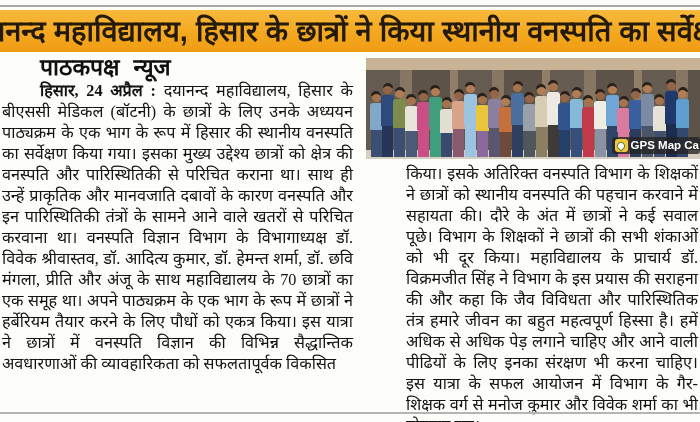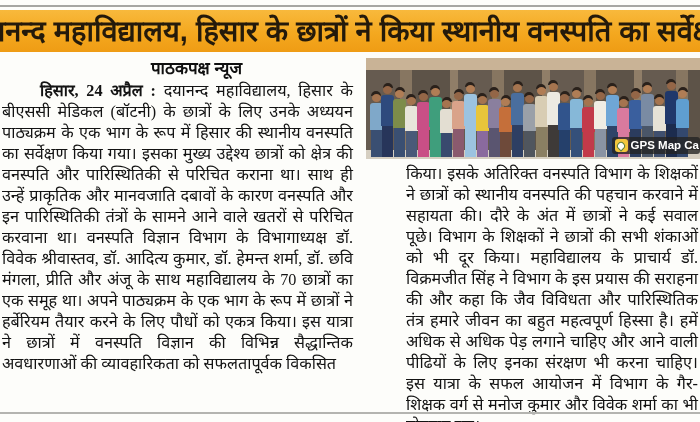--- a/index.html
+++ b/index.html
@@ -22,22 +22,22 @@
     font-size:29px;font-weight:bold;color:#241a0b;white-space:nowrap;
     letter-spacing:0px;line-height:42px;
   }
   .columns{
     position:absolute;left:2px;top:58px;width:696px;
     display:flex;gap:13px;align-items:flex-start;
   }
   .col1{width:351px;}
   .col2{width:332px;}
   .byline{
-    font-weight:bold;font-size:17px;line-height:22px;padding-left:38px;
-    font-family:Liberation Sans, sans-serif;color:#101010;text-align:center;
+    font-weight:bold;font-size:23px;line-height:22px;padding-left:38px;
+    font-family:Liberation Mono, monospace;color:#101010;
   }
   p.body{
     margin:1px 0 0 0;font-size:16.2px;line-height:21px;text-align:justify;
     color:#131313;
   }
   .col1 p.body{text-indent:38px;}
   .col2 p.body{text-indent:0;margin-left:40px;}
   .dateline{font-weight:bold;}
   
   .photo{

